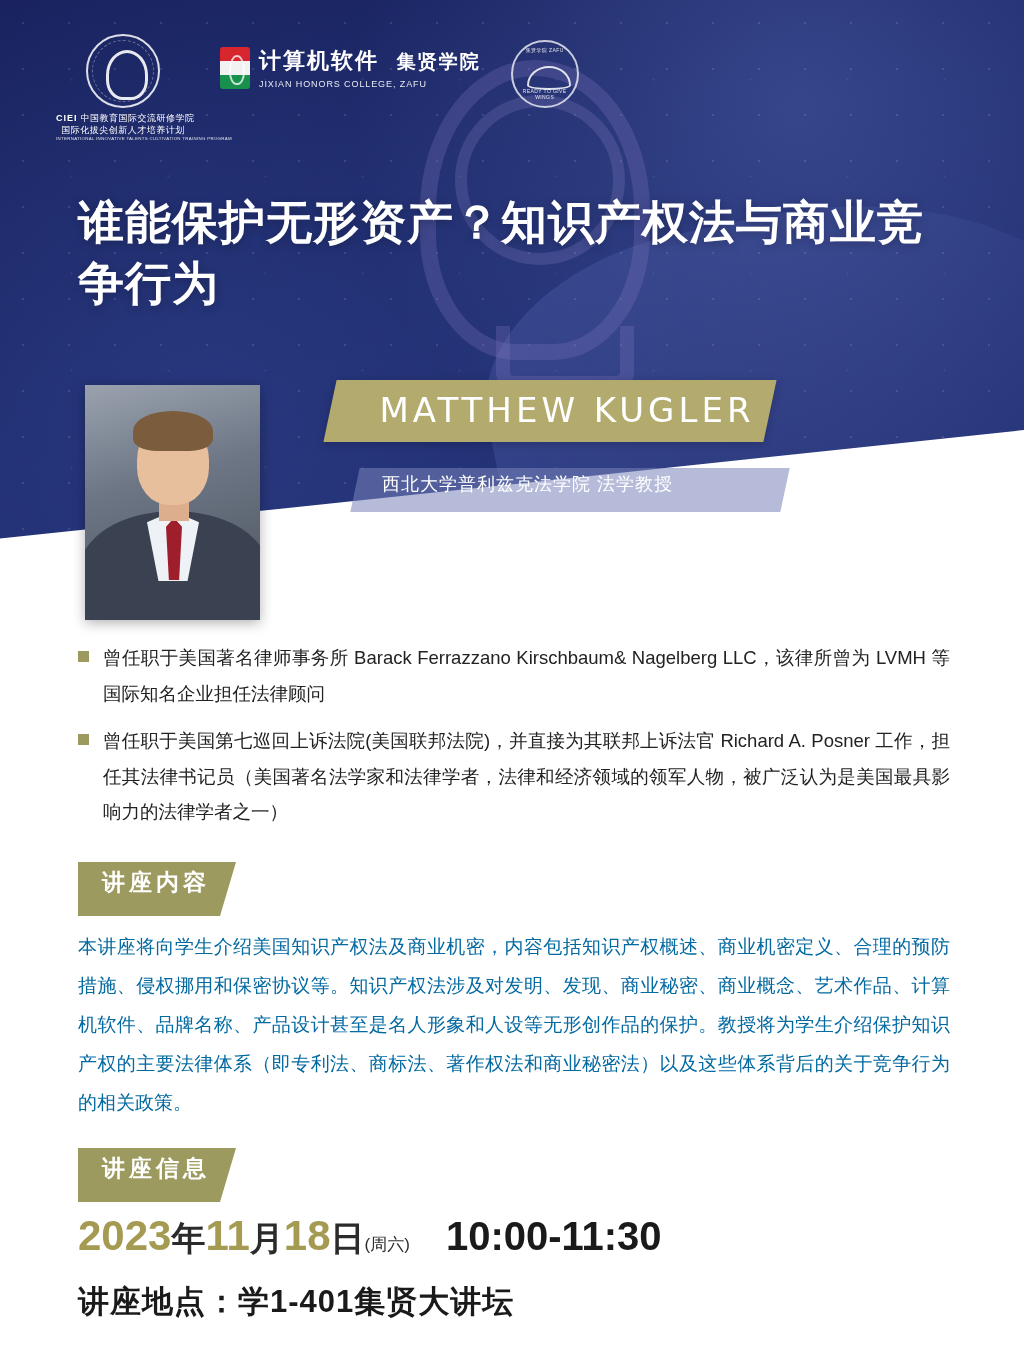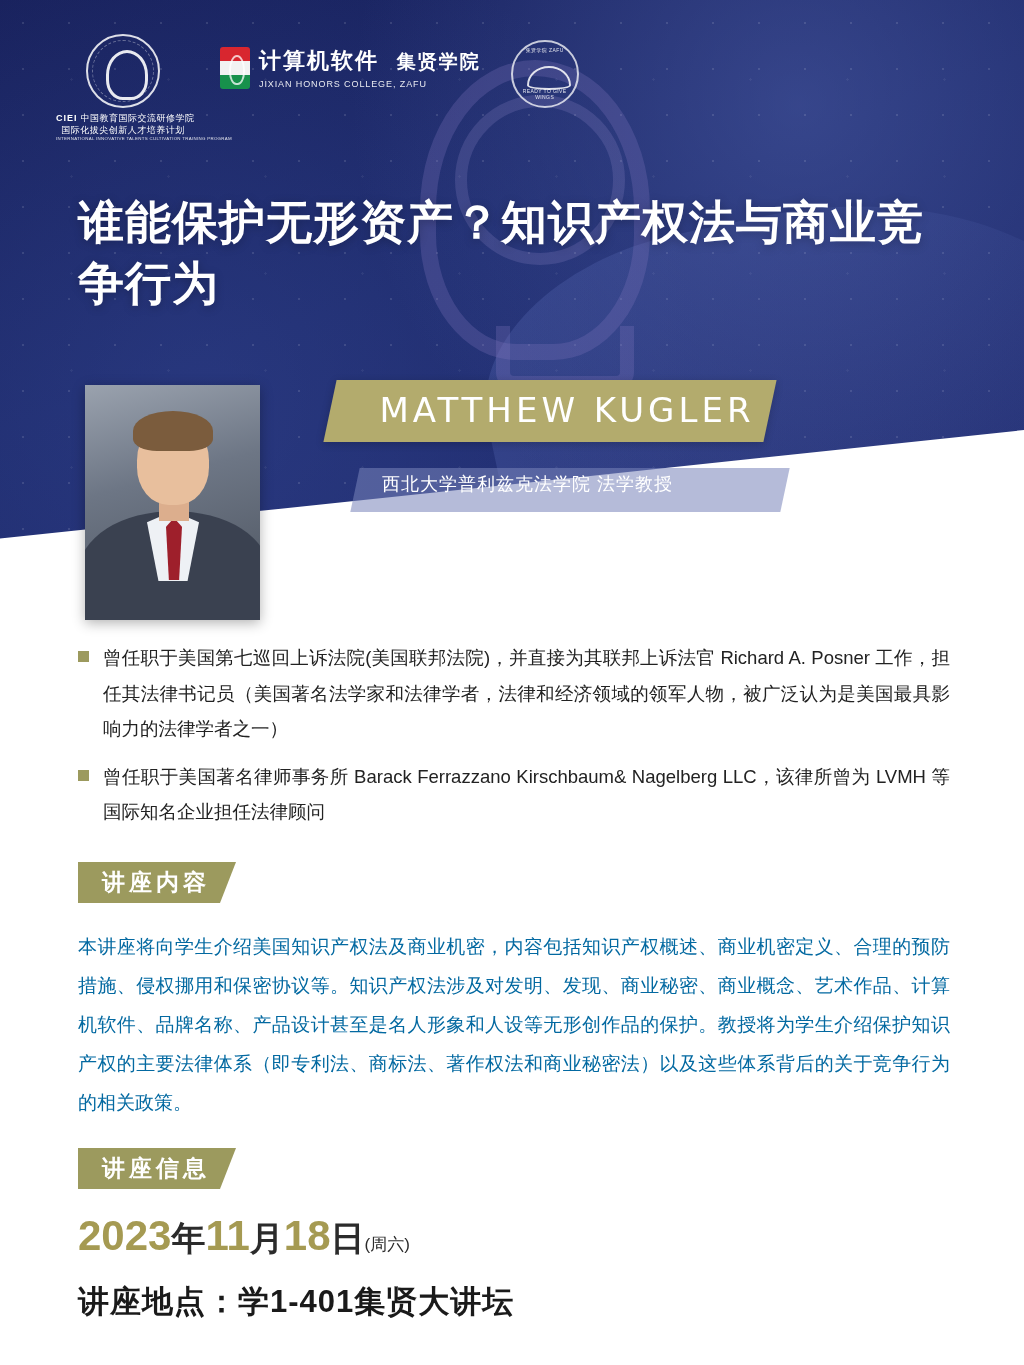--- a/index.html
+++ b/index.html
@@ -273,21 +273,21 @@
     flex: 1;
     font-size: 18.5px;
     line-height: 1.92;
     color: #222222;
     text-align: justify;
   }
 
   
   .sec-tag {
     position: absolute;
-    height: 41px;
+    height: 54px;
     background: #9c9a5e;
     color: #ffffff;
     font-size: 23px;
     font-weight: 700;
     letter-spacing: 4px;
     line-height: 41px;
     padding: 0 26px 0 24px;
     clip-path: polygon(0 0, 100% 0, calc(100% - 16px) 100%, 0 100%);
   }
   #tag-content { left: 78px; top: 862px; }
@@ -384,38 +384,39 @@
   </div>
 
   <div class="name-banner"></div>
   <div class="name-text">MATTHEW KUGLER</div>
   <div class="role-banner"></div>
   <div class="role-text">西北大学普利兹克法学院 法学教授</div>
 
   <div class="bio">
     <div class="bullet-row">
       <div class="bullet-sq"></div>
-      <div class="bullet-txt">曾任职于美国第七巡回上诉法院(美国联邦法院)，并直接为其联邦上诉法官 Richard A. Posner 工作，担任其法律书记员（美国著名法学家和法律学者，法律和经济领域的领军人物，被广泛认为是美国最具影响力的法律学者之一）</div>
+      <div class="bullet-txt">曾任职于美国著名律师事务所 Barack Ferrazzano Kirschbaum&amp; Nagelberg LLC，该律所曾为 LVMH 等国际知名企业担任法律顾问</div>
     </div>
     <div class="bullet-row">
       <div class="bullet-sq"></div>
-      <div class="bullet-txt">曾任职于美国著名律师事务所 Barack Ferrazzano Kirschbaum&amp; Nagelberg LLC，该律所曾为 LVMH 等国际知名企业担任法律顾问</div>
+      <div class="bullet-txt">曾任职于美国第七巡回上诉法院(美国联邦法院)，并直接为其联邦上诉法官 Richard A. Posner 工作，担任其法律书记员（美国著名法学家和法律学者，法律和经济领域的领军人物，被广泛认为是美国最具影响力的法律学者之一）</div>
     </div>
   </div>
 
   <div class="sec-tag" id="tag-content">讲座内容</div>
   <div class="body-text">本讲座将向学生介绍美国知识产权法及商业机密，内容包括知识产权概述、商业机密定义、合理的预防措施、侵权挪用和保密协议等。知识产权法涉及对发明、发现、商业秘密、商业概念、艺术作品、计算机软件、品牌名称、产品设计甚至是名人形象和人设等无形创作品的保护。教授将为学生介绍保护知识产权的主要法律体系（即专利法、商标法、著作权法和商业秘密法）以及这些体系背后的关于竞争行为的相关政策。</div>
 
   <div class="sec-tag" id="tag-info">讲座信息</div>
 
   <div class="date-line">
     <span class="y">2023</span>
     <span class="cn">年</span>
     <span class="m">11</span>
     <span class="cn">月</span>
     <span class="d">18</span>
     <span class="cn">日</span>
     <span class="week">(周六)</span>
+    <span class="time">10:00-11:30</span>
   </div>
 
   <div class="place">讲座地点：学1-401集贤大讲坛</div>
 
 </div>
 
 </body></html>

